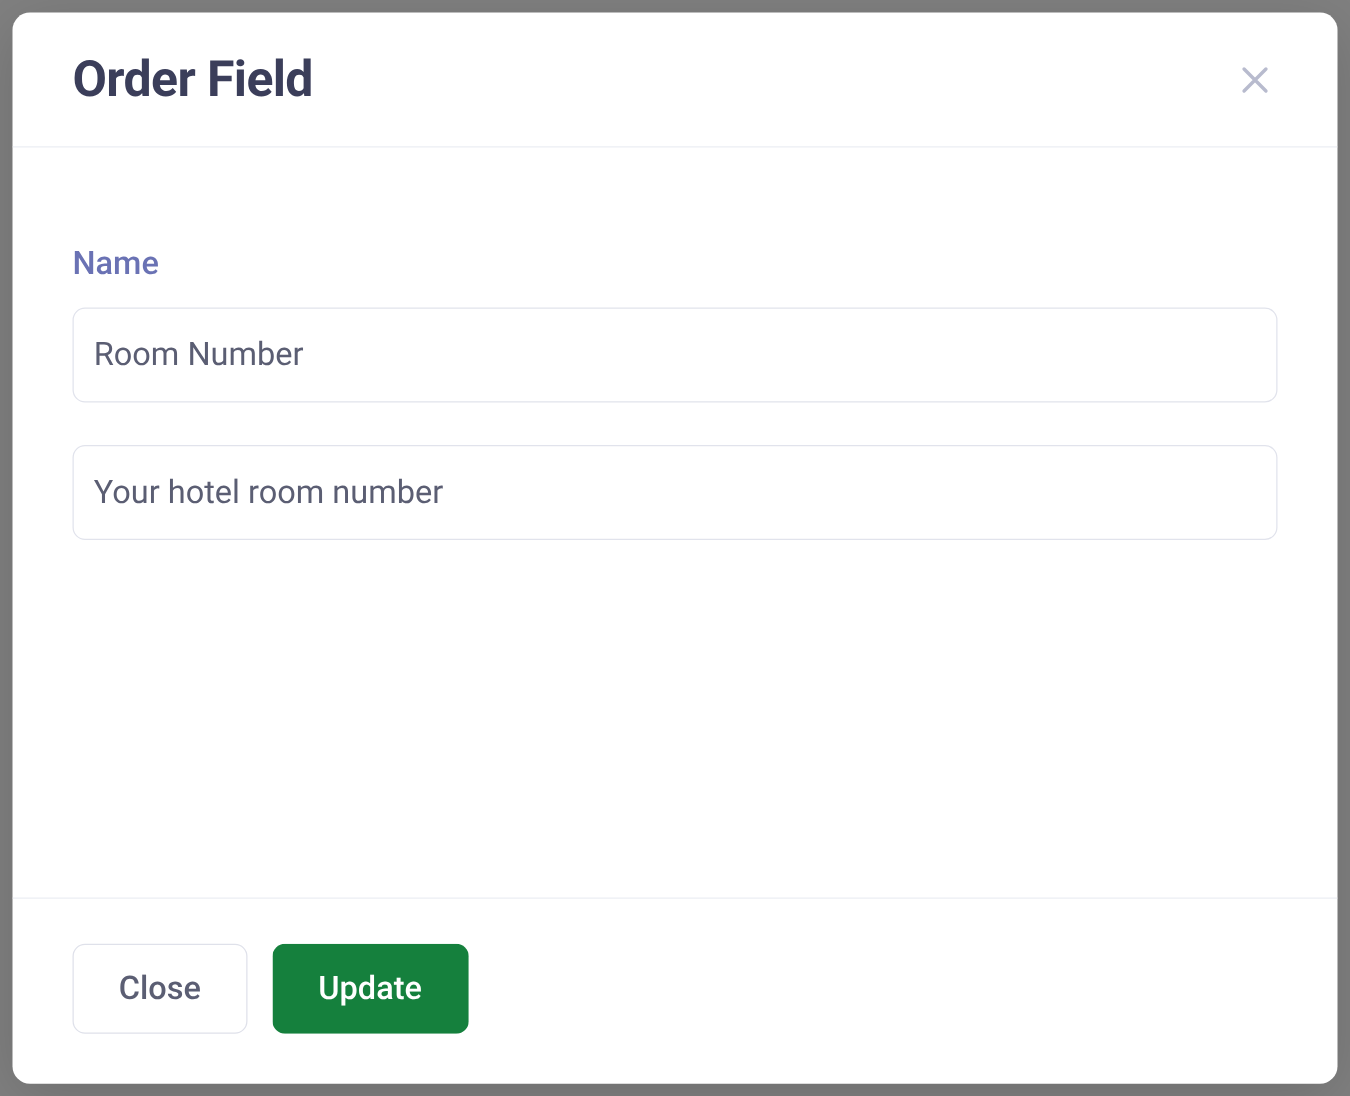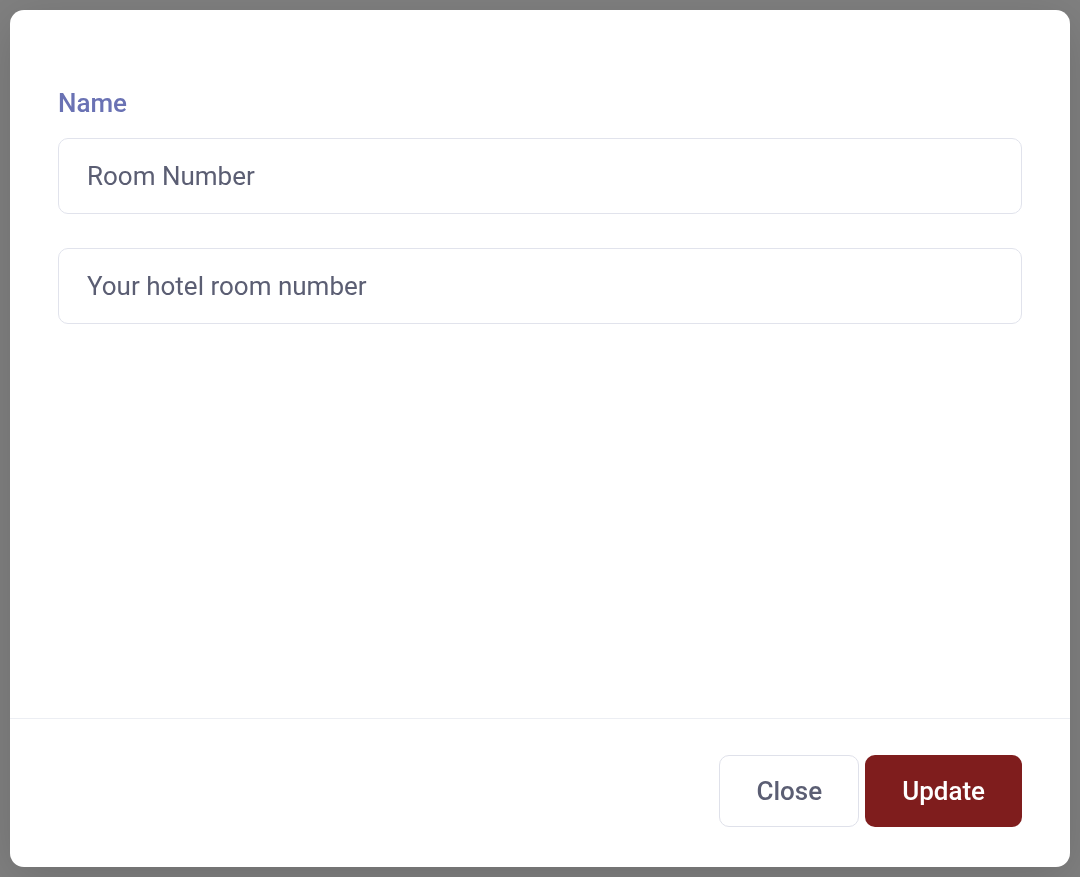--- a/index.html
+++ b/index.html
@@ -85,21 +85,21 @@
       color: #6a72b4;
       font-size: 26px;
       font-weight: 500;
       margin-bottom: 20px;
     }
 
     .text-input {
       width: 100%;
       border: 1px solid #e1e3ec;
       border-radius: 10px;
-      padding: 22px 28px;
+      padding: 22px 16px;
       font-size: 26px;
       color: #5b5e73;
       font-family: inherit;
       outline: none;
       background: #ffffff;
     }
 
     .text-input::placeholder {
       color: #9aa0b8;
     }
@@ -125,52 +125,60 @@
     }
 
     .toggle.on .toggle-knob {
       left: 50px;
     }
 
     .modal-footer {
       border-top: 1px solid #eceef3;
       padding: 36px 48px 40px 48px;
       display: flex;
-      justify-content: flex-end;
-      gap: 6px;
+      justify-content: flex-start;
+      gap: 20px;
     }
 
     .btn {
       border-radius: 10px;
       font-size: 26px;
       font-weight: 500;
       padding: 20px 36px;
       cursor: pointer;
       font-family: inherit;
       border: 1px solid transparent;
     }
 
     .btn-secondary {
       background: #ffffff;
       color: #5b5e73;
       border: 1px solid #dfe1ea;
     }
 
     .btn-primary {
-      background: #7f1d1d;
+      background: #15803d;
       color: #ffffff;
     }
   </style>
 </head>
 <body>
 
 <div class="backdrop"></div>
 
 <div class="modal">
 
+  <div class="modal-header">
+    <h1 class="modal-title">Order Field</h1>
+    <div class="close-x" role="button">
+      <svg viewBox="0 0 24 24" fill="none">
+        <path d="M5 5 L19 19 M19 5 L5 19"></path>
+      </svg>
+    </div>
+  </div>
 
   <div class="modal-body">
 
     <div class="field-group">
       <label class="field-label">Name</label>
       <input type="text" class="text-input" value="Room Number" style="">
     </div>
 
     <div class="field-group">
       <input type="text" class="text-input" value="Your hotel room number" style="">

